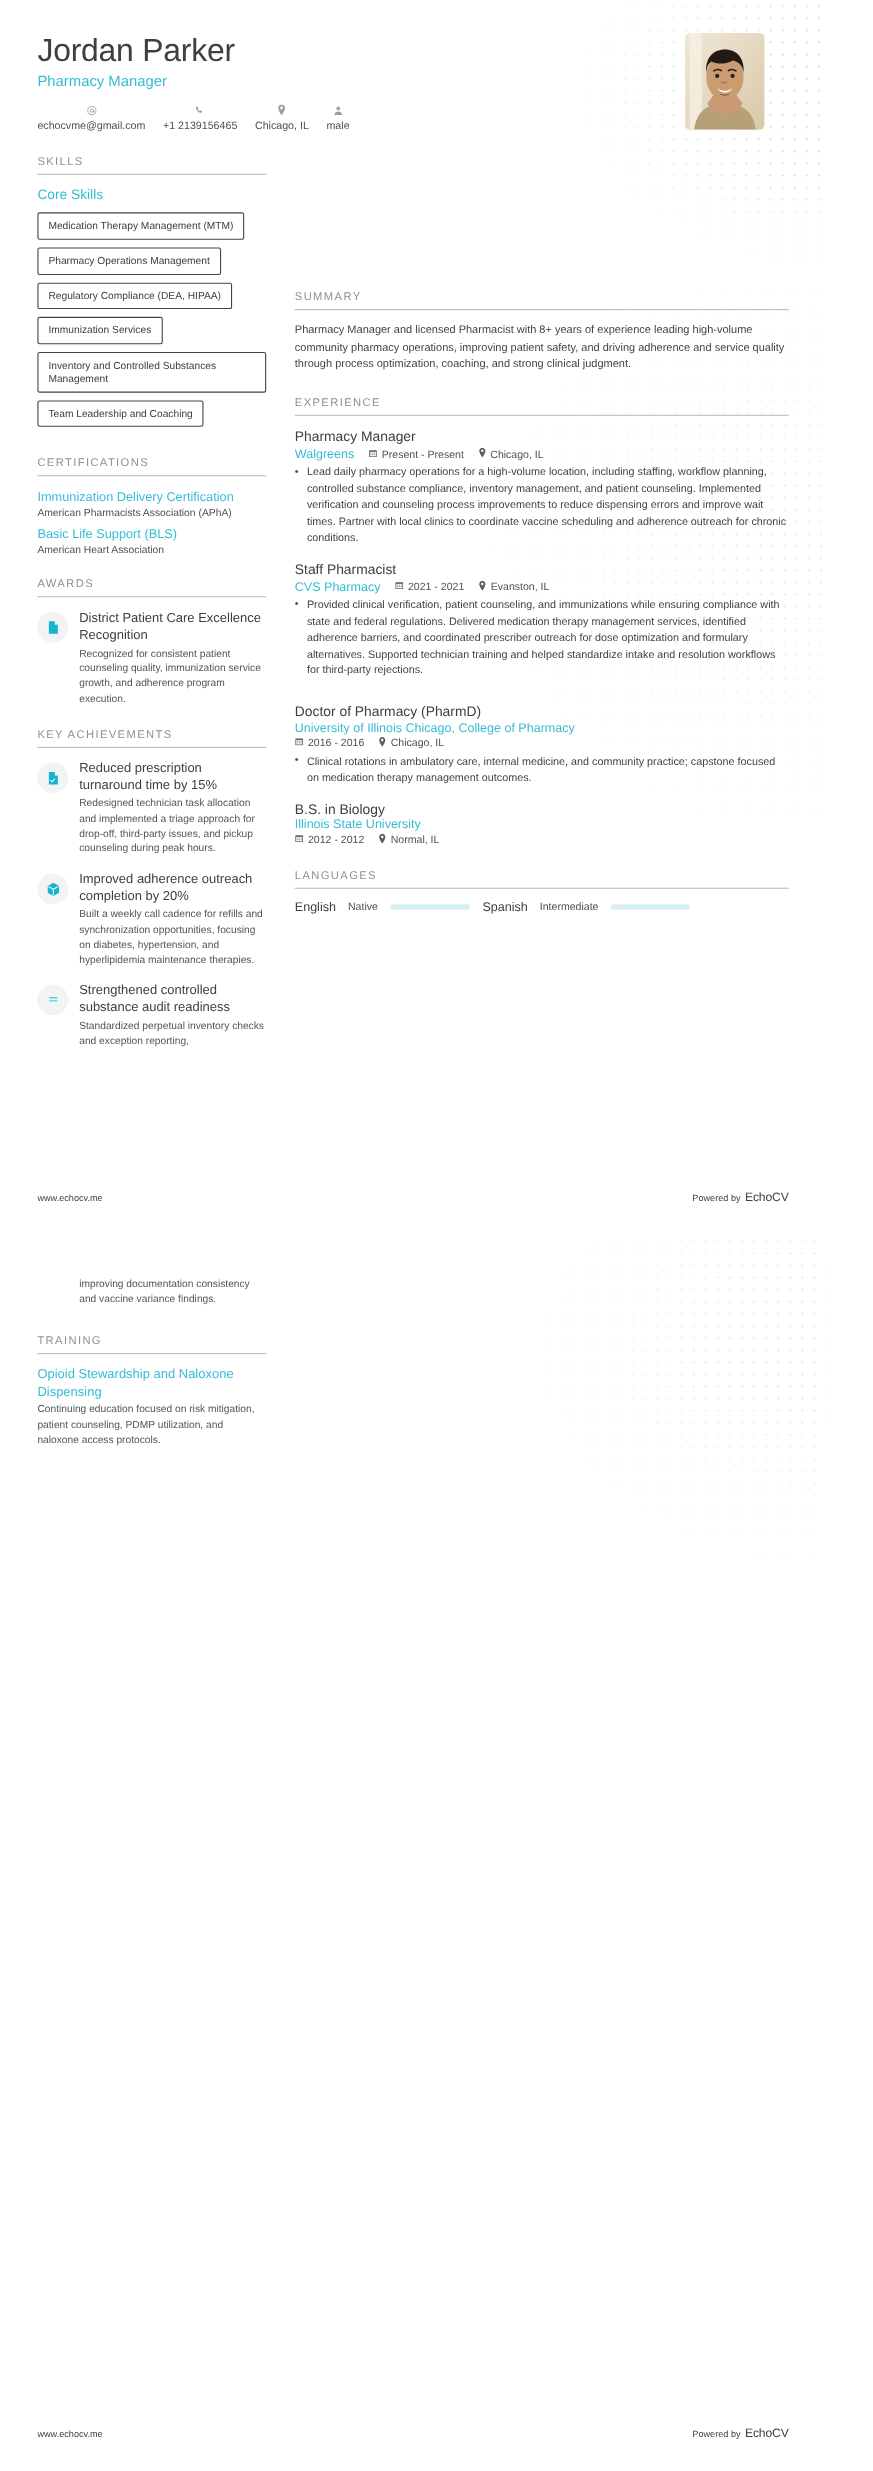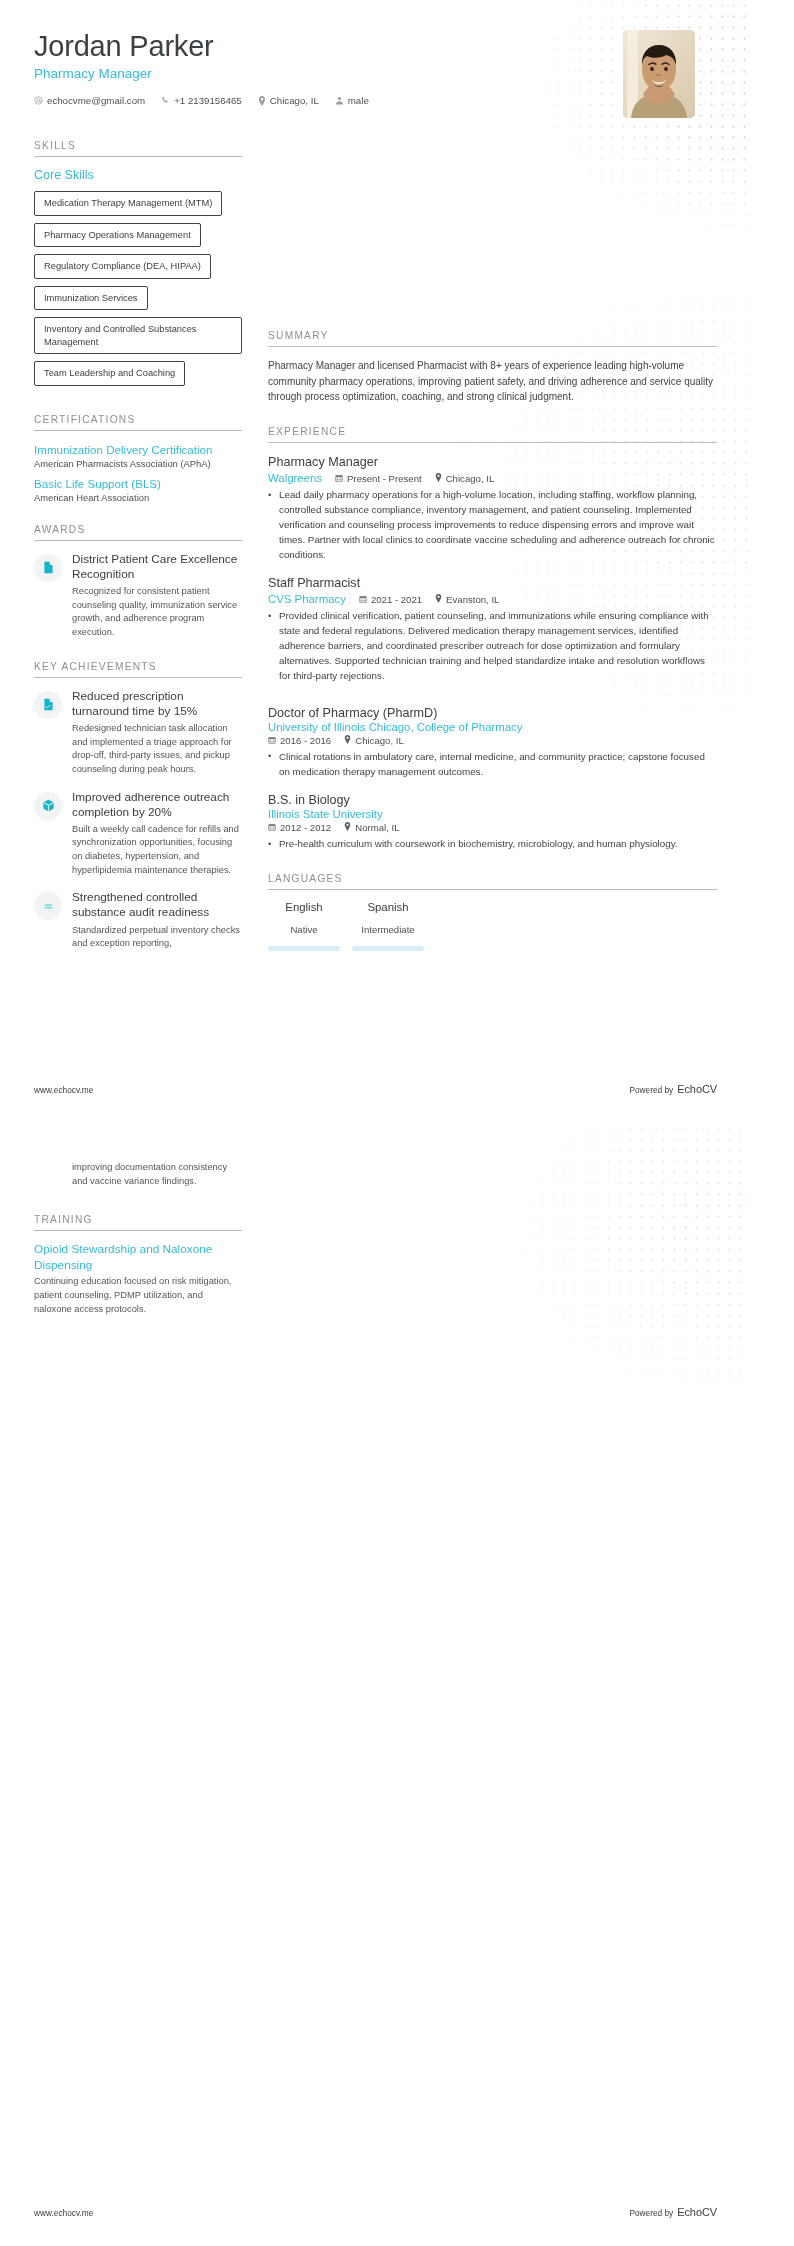--- a/index.html
+++ b/index.html
@@ -69,42 +69,42 @@
   }
   .contacts {
     display: flex;
     flex-wrap: wrap;
     align-items: center;
     margin-top: 14px;
     gap: 16px;
     font-size: 9.7px;
     color: #4b5056;
   }
-  .contact-item { display: flex; align-items: center; gap: 4px; white-space: nowrap; }
+  .contact-item { display: flex; align-items: center; gap: 4px; white-space: nowrap; flex-direction: column; }
   .contact-item svg { display: block; }
 
   .photo {
     width: 72px;
     height: 88px;
     border-radius: 5px;
     overflow: hidden;
     flex: none;
     margin-right: 22px;
     position: relative;
     background: #e8ddc9;
   }
   .photo svg { display: block; width: 100%; height: 100%; }
 
   
   .body {
     position: relative;
     display: flex;
     padding: 22px 34px 0 34px;
     gap: 26px;
-    align-items: flex-end;
+    align-items: center;
   }
   .col-left { width: 208px; flex: none; }
   .col-right { flex: 1; min-width: 0; }
 
   
   .sec-head {
     font-size: 10.2px;
     letter-spacing: 1.25px;
     color: #8b9097;
     font-weight: 400;
@@ -182,21 +182,21 @@
     margin-bottom: 2px;
   }
   .entry-bullets li::before {
     content: "•";
     position: absolute; left: 0; top: -0.5px;
     color: #4b5056;
   }
 
   
   .lang-row { display: flex; align-items: center; flex-wrap: wrap; gap: 12px; }
-  .lang-unit { display: flex; align-items: center; gap: 11px; flex-direction: column; }
+  .lang-unit { display: flex; align-items: center; gap: 11px; }
   .lang-name { font-size: 11.4px; color: #3b4045; }
   .lang-level { font-size: 9.6px; color: #4b5056; }
   .lang-bar {
     width: 72px; height: 5px; border-radius: 3px;
     background: #d8eff3; overflow: hidden;
   }
   .lang-fill { height: 100%; border-radius: 3px; background: #14a3ba; }
 
   
   .footer {
@@ -507,23 +507,20 @@
             </span>
             <span class="meta-bit">
               <span>
                 <svg width="7" height="9" viewBox="0 0 12 16" fill="#5b6066">
                   <path d="M6 0C3.2 0 1 2.2 1 5c0 3.6 5 11 5 11s5-7.4 5-11c0-2.8-2.2-5-5-5zm0 7a2 2 0 110-4 2 2 0 010 4z"></path>
                 </svg>
               </span>
               <span>Normal, IL</span>
             </span>
           </div>
-          <ul class="entry-bullets">
-            <li>Pre-health curriculum with coursework in biochemistry, microbiology, and human physiology.</li>
-          </ul>
         </div>
       </div>
 
       <div class="sec">
         <div class="sec-head">LANGUAGES</div>
         <div class="lang-row">
           <div class="lang-unit">
             <span class="lang-name">English</span>
             <span class="lang-level">Native</span>
             <span class="lang-bar">

